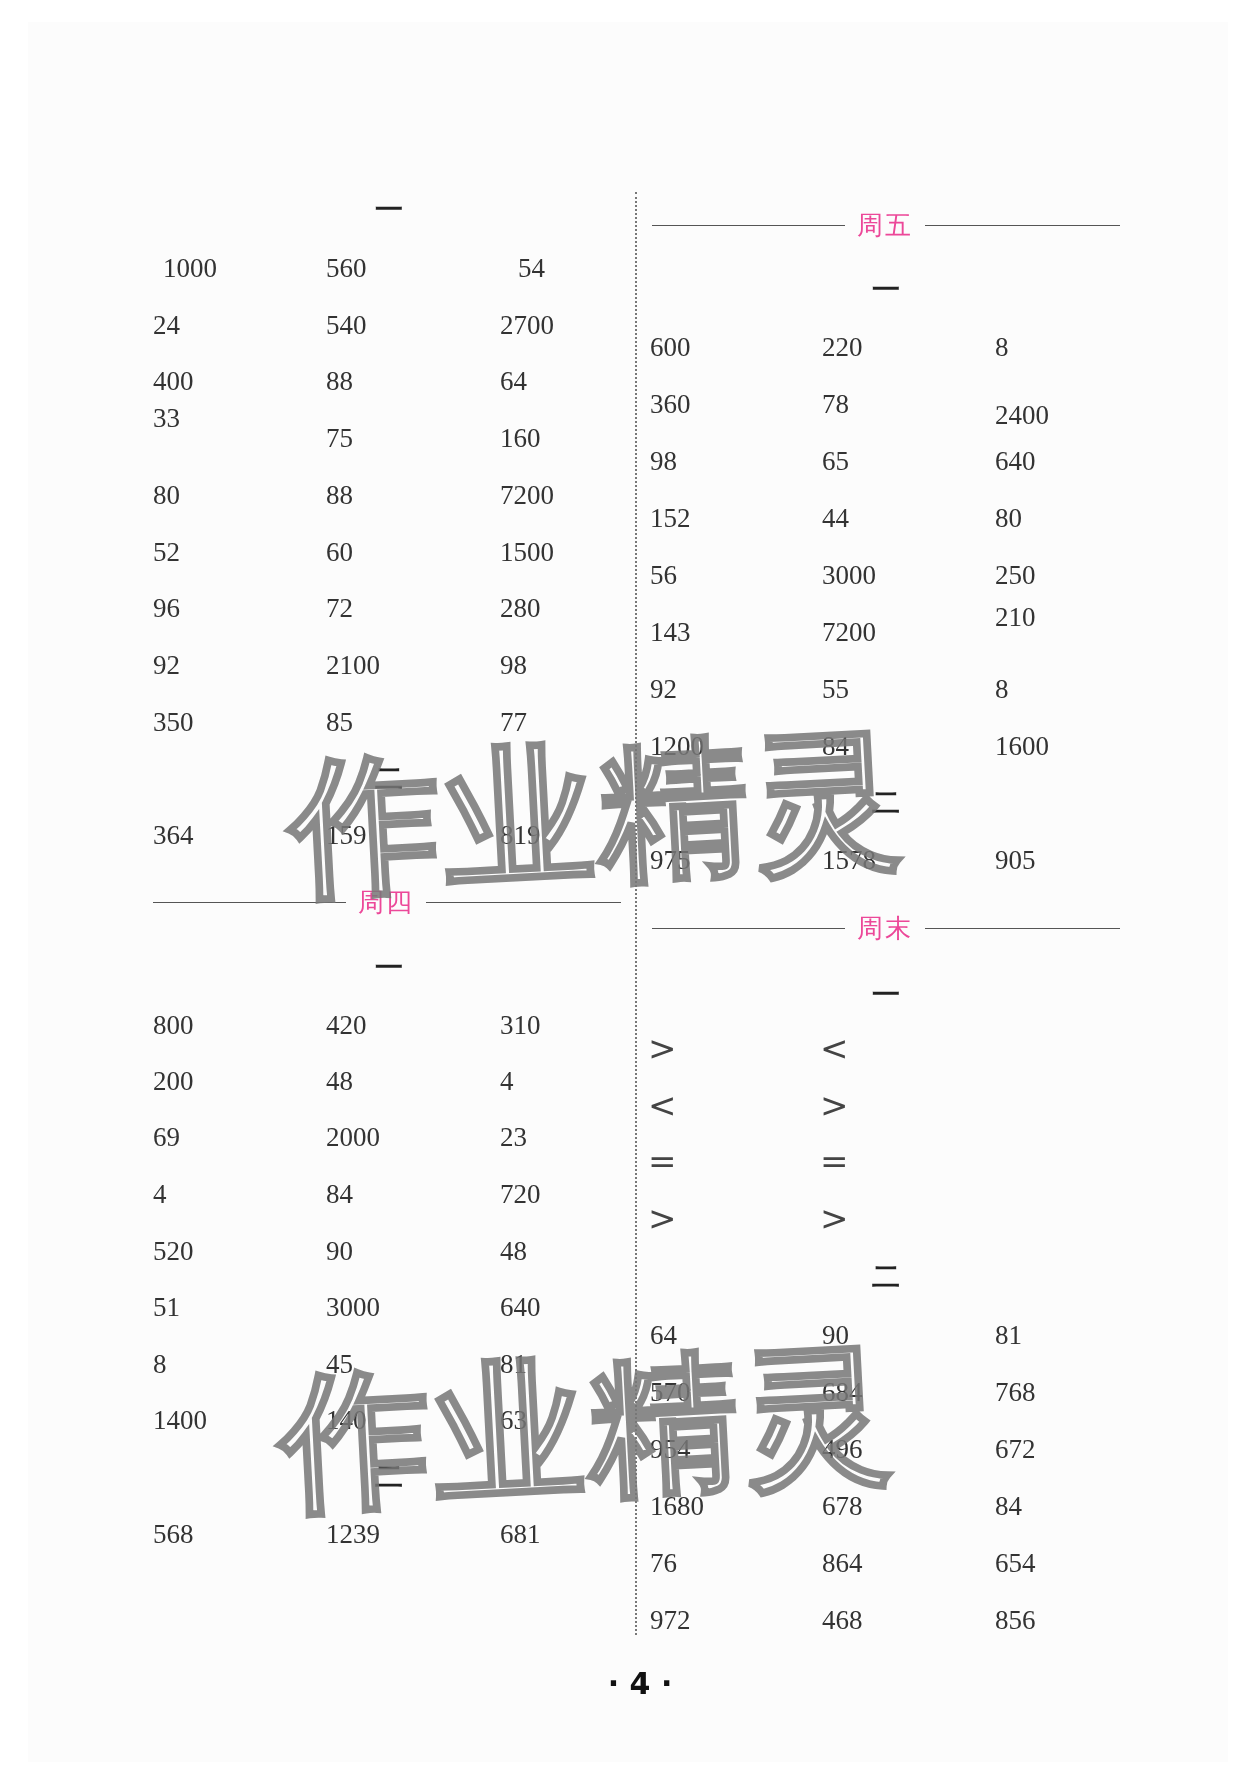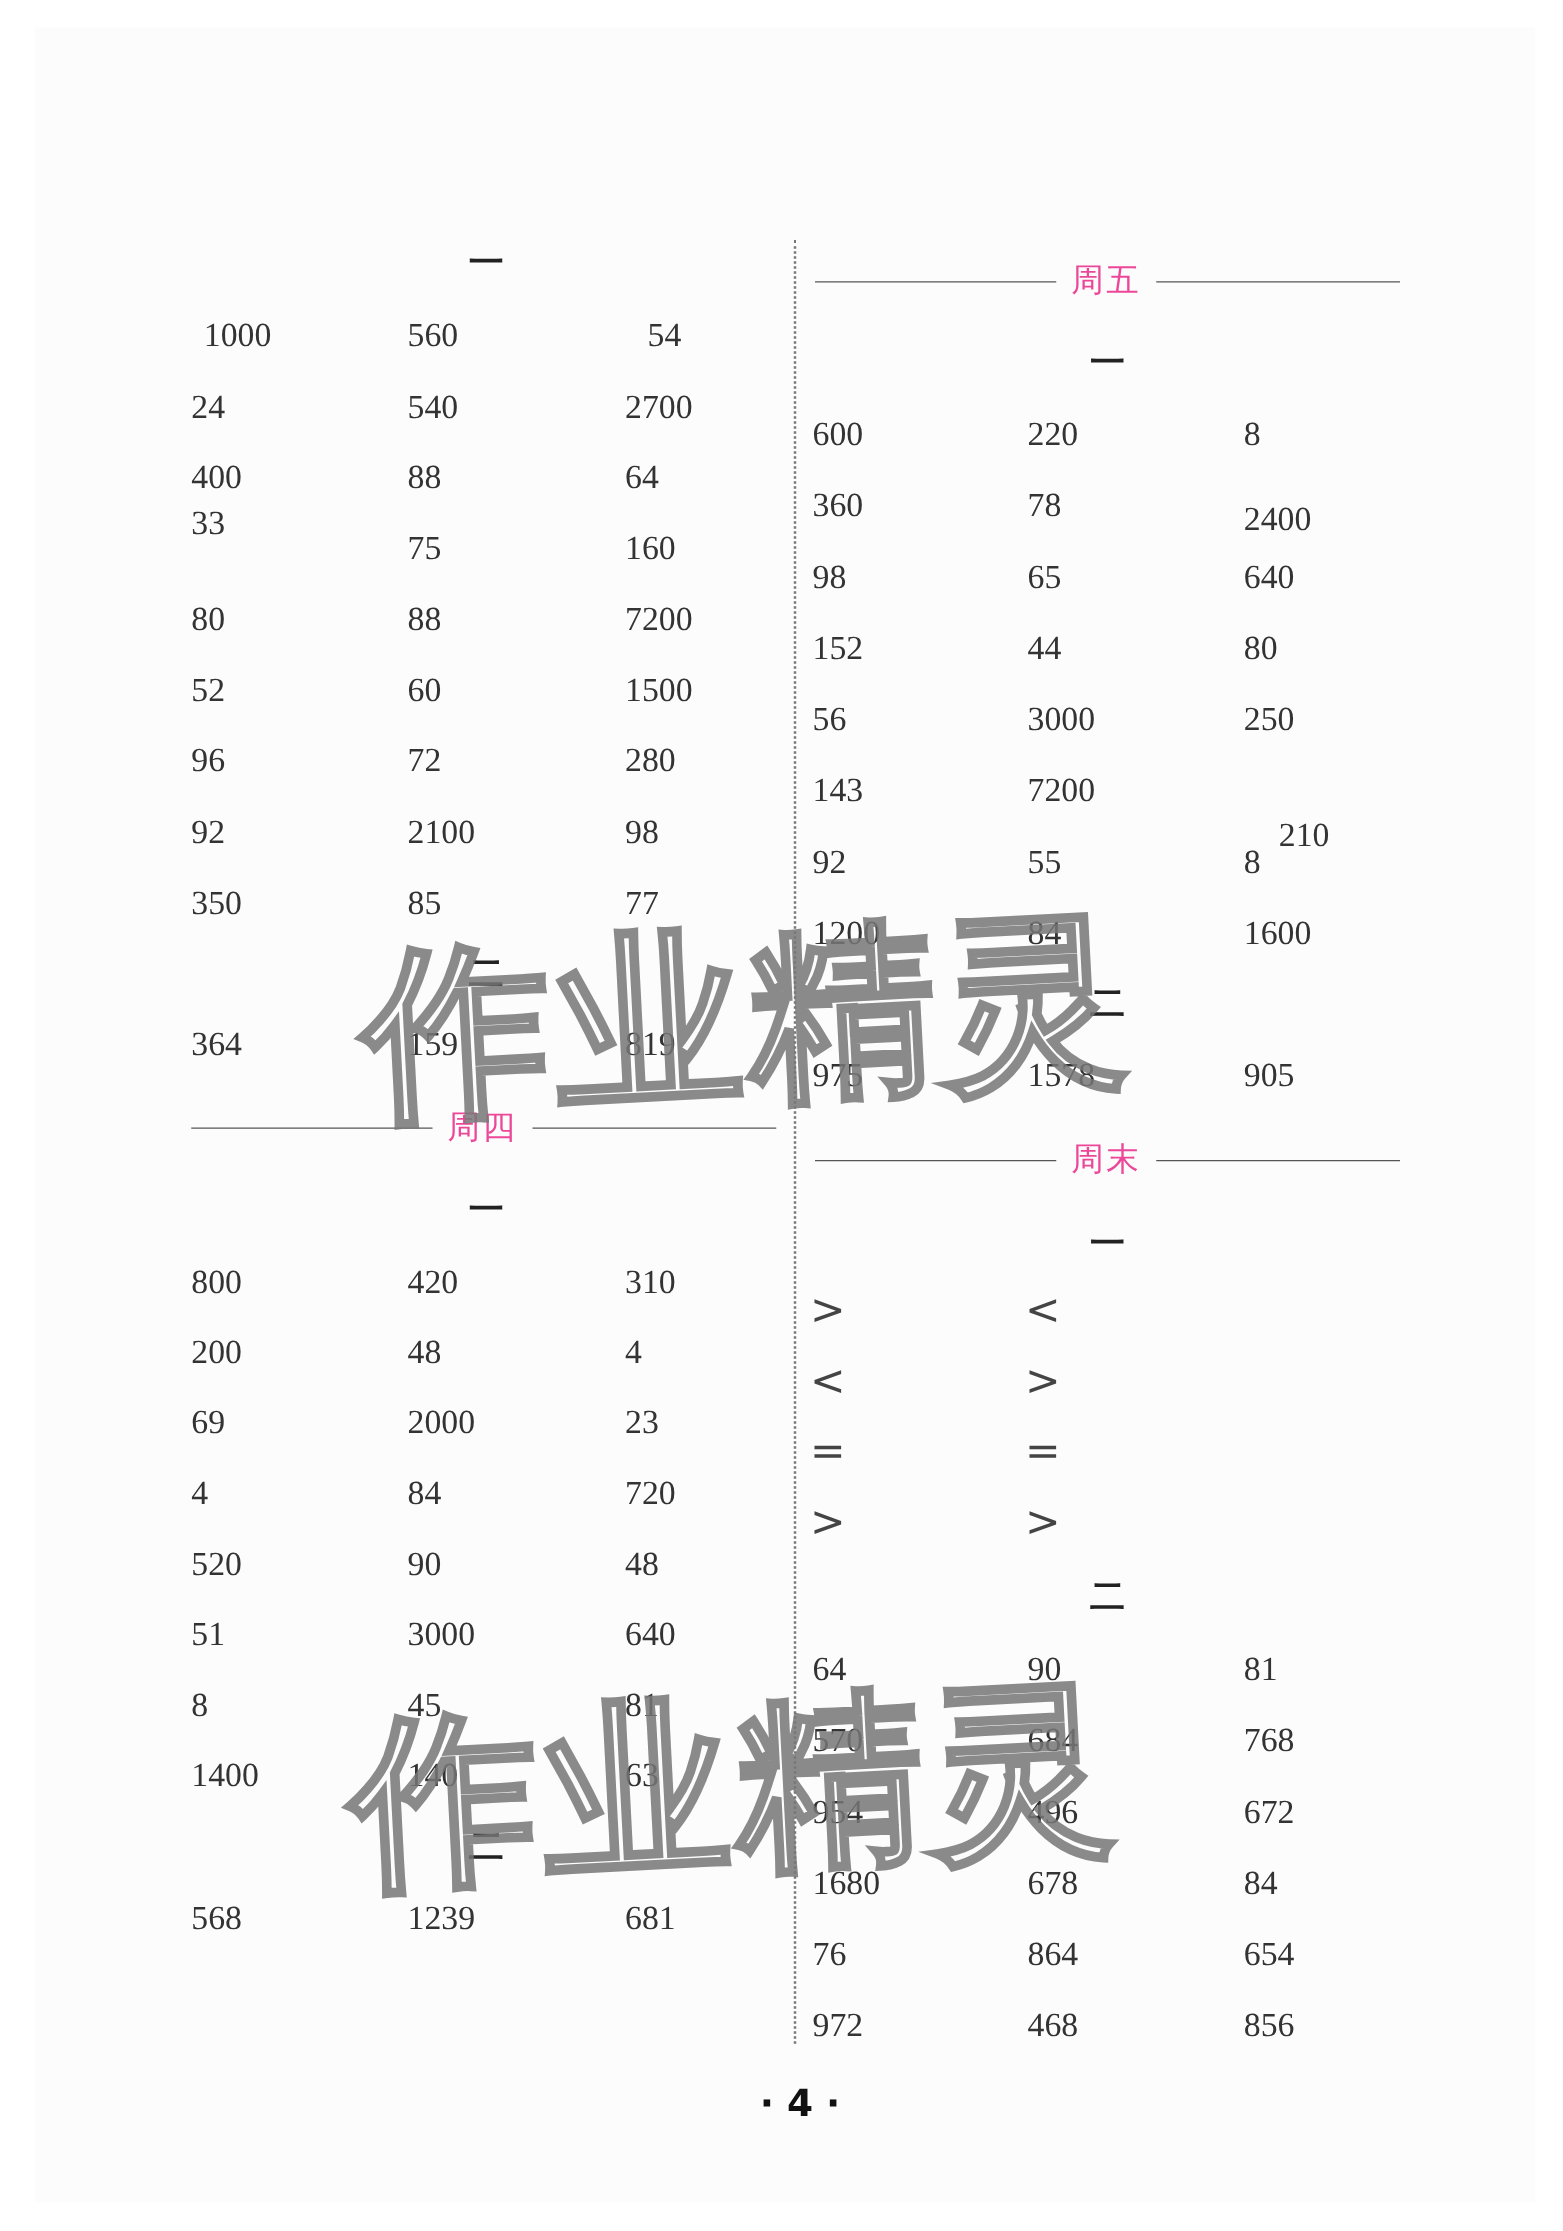--- a/index.html
+++ b/index.html
@@ -176,21 +176,21 @@
     <div class="num" style="left:650px;top:503px;">152</div>
     <div class="num" style="left:822px;top:503px;">44</div>
     <div class="num" style="left:995px;top:503px;">80</div>
 
     <div class="num" style="left:650px;top:560px;">56</div>
     <div class="num" style="left:822px;top:560px;">3000</div>
     <div class="num" style="left:995px;top:560px;">250</div>
 
     <div class="num" style="left:650px;top:617px;">143</div>
     <div class="num" style="left:822px;top:617px;">7200</div>
-    <div class="num" style="left:995px;top:653px;margin-left:28px;">210</div>
+    <div class="num" style="left:995px;top:602px;">210</div>
 
     <div class="num" style="left:650px;top:674px;">92</div>
     <div class="num" style="left:822px;top:674px;">55</div>
     <div class="num" style="left:995px;top:674px;">8</div>
 
     <div class="num" style="left:650px;top:731px;">1200</div>
     <div class="num" style="left:822px;top:731px;">84</div>
     <div class="num" style="left:995px;top:731px;">1600</div>
   </div>
 

